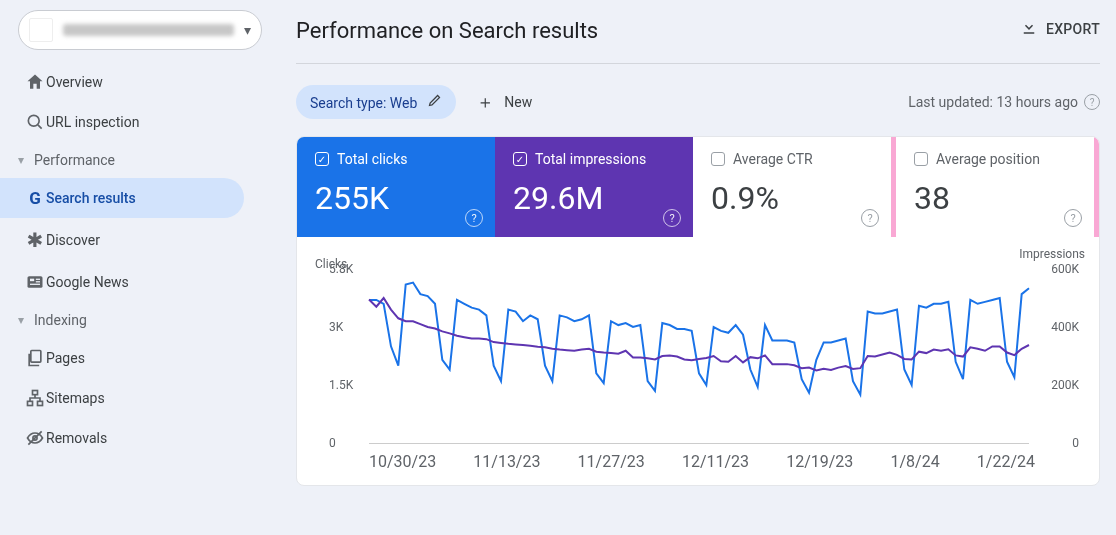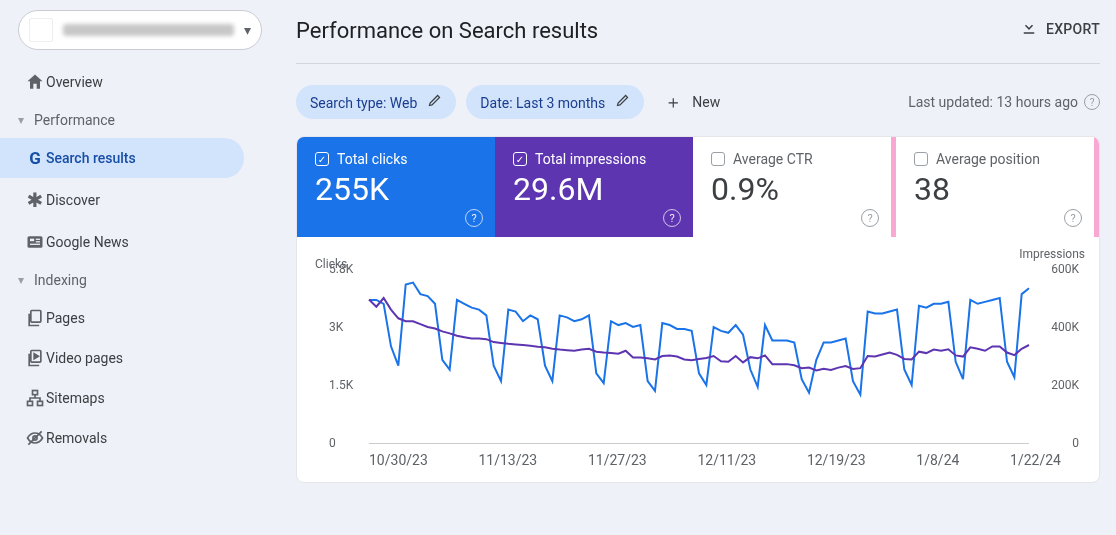--- a/index.html
+++ b/index.html
@@ -29,32 +29,32 @@
 .help-circ { width:16px; height:16px; border:1.5px solid #9aa0a6; border-radius:50%; display:inline-flex; align-items:center; justify-content:center; font-size:10px; color:#9aa0a6; }
 .card { background:#fff; border:1px solid #e4e6ea; border-radius:8px; overflow:hidden; }
 .metric-row { display:flex; height:100px; }
 .metric { flex:1; padding:14px 18px; position:relative; border-right:5px solid #f9a8d4; cursor:pointer; }
 .metric.clicks { background:#1a73e8; color:#fff; border-right:none; }
 .metric.impr { background:#5e35b1; color:#fff; border-right:none; }
 .metric.off { background:#fff; color:#3c4043; }
 .metric-label { display:flex; align-items:center; gap:8px; font-size:14px; }
 .metric-label .chk { width:14px; height:14px; border:1.5px solid currentColor; border-radius:3px; display:inline-flex; align-items:center; justify-content:center; font-size:10px; }
 .metric.off .chk { border-color:#9aa0a6; color:transparent; }
-.metric-val { font-size:32px; margin-top:3px; font-weight:400; }
+.metric-val { font-size:32px; margin-top:12px; font-weight:400; }
 .metric.off .metric-val { color:#3c4043; }
 .metric .q { position:absolute; bottom:10px; right:12px; width:18px; height:18px; border:1.5px solid rgba(255,255,255,.7); border-radius:50%; font-size:11px; display:flex; align-items:center; justify-content:center; color:rgba(255,255,255,.9);}
 .metric.off .q { border-color:#9aa0a6; color:#9aa0a6; }
 .metric.off .metric-label { color:#5f6368; }
 .chart-area { position:relative; padding:10px 16px 8px 28px; }
 .axis-title-left { position:absolute; left:18px; top:20px; font-size:12px; color:#5f6368; }
 .axis-title-right { position:absolute; right:14px; top:10px; font-size:12px; color:#5f6368; }
 .chart-grid { position:relative; height:175px; margin:22px 54px 0 44px; border-bottom:1px solid #ccc; }
 .ytick-left { position:absolute; left:-40px; font-size:12px; color:#5f6368; transform:translateY(-50%); }
 .ytick-right { position:absolute; right:-50px; font-size:12px; color:#5f6368; transform:translateY(-50%); }
-.xticks { display:flex; justify-content:space-between; margin:8px 22px 6px 44px; font-size:14px; color:#5f6368; }
+.xticks { display:flex; justify-content:space-between; margin:8px 48px 6px 44px; font-size:16px; color:#5f6368; }
 svg.plot { position:absolute; inset:0; width:100%; height:100%; overflow:visible; }
 </style>
 </head>
 <body>
 
 <div class="app">
   <aside class="sidebar">
     <div class="property-selector">
       <div class="property-swatch"></div>
       <div class="property-name"></div>
@@ -62,20 +62,29 @@
     </div>
 
     <div class="nav-item">
       <span class="icon">
         <svg width="20" height="20" viewBox="0 0 24 24" fill="currentColor">
             <path d="M12 3l9 8h-3v9h-4v-6h-4v6H6v-9H3z"></path>
           </svg>
       </span>
       <span>Overview</span>
     </div>
+    <div class="nav-item">
+      <span class="icon">
+        <svg width="20" height="20" viewBox="0 0 24 24" fill="none" stroke="currentColor" stroke-width="2">
+            <circle cx="10.5" cy="10.5" r="6.5"></circle>
+            <line x1="20" y1="20" x2="15.5" y2="15.5"></line>
+          </svg>
+      </span>
+      <span>URL inspection</span>
+    </div>
 
     <div class="section-head">
       <span class="chev">▾</span>
       <span>Performance</span>
     </div>
     <div class="nav-item active">
       <span class="icon" style="font-weight:700;font-size:17px;">G</span>
       <span>Search results</span>
     </div>
     <div class="nav-item">
@@ -100,30 +109,20 @@
       <span>Indexing</span>
     </div>
     <div class="nav-item">
       <span class="icon">
         <svg width="20" height="20" viewBox="0 0 24 24" fill="none" stroke="currentColor" stroke-width="2">
             <rect x="7" y="3" width="12" height="14" rx="1"></rect>
             <path d="M5 7v14h12"></path>
           </svg>
       </span>
       <span>Pages</span>
-    </div>
-    <div class="nav-item">
-      <span class="icon">
-        <svg width="20" height="20" viewBox="0 0 24 24" fill="none" stroke="currentColor" stroke-width="2">
-            <rect x="7" y="3" width="12" height="14" rx="1"></rect>
-            <path d="M5 7v14h12"></path>
-            <path d="M11 7l5 3-5 3z" fill="currentColor"></path>
-          </svg>
-      </span>
-      <span>Video pages</span>
     </div>
     <div class="nav-item">
       <span class="icon">
         <svg width="20" height="20" viewBox="0 0 24 24" fill="none" stroke="currentColor" stroke-width="2">
             <rect x="9" y="3" width="6" height="5"></rect>
             <rect x="3" y="16" width="6" height="5"></rect>
             <rect x="15" y="16" width="6" height="5"></rect>
             <path d="M12 8v4M12 12H6v4M12 12h6v4"></path>
           </svg>
       </span>
@@ -150,28 +149,20 @@
               <path d="M12 3v10l4-4 1.4 1.4L12 16 6.6 10.4 8 9l4 4V3zM5 19h14v2H5z"></path>
             </svg>
         </span>
         <span>EXPORT</span>
       </div>
     </div>
 
     <div class="filters">
       <div class="chip">
         <span>Search type: Web</span>
-        <span class="pencil">
-          <svg width="15" height="15" viewBox="0 0 24 24" fill="none" stroke="currentColor" stroke-width="2">
-              <path d="M4 20l4-1L20 7l-3-3L5 16z"></path>
-            </svg>
-        </span>
-      </div>
-      <div class="chip">
-        <span>Date: Last 3 months</span>
         <span class="pencil">
           <svg width="15" height="15" viewBox="0 0 24 24" fill="none" stroke="currentColor" stroke-width="2">
               <path d="M4 20l4-1L20 7l-3-3L5 16z"></path>
             </svg>
         </span>
       </div>
       <div class="new-btn">
         <span class="plus">＋</span>
         <span>New</span>
       </div>

